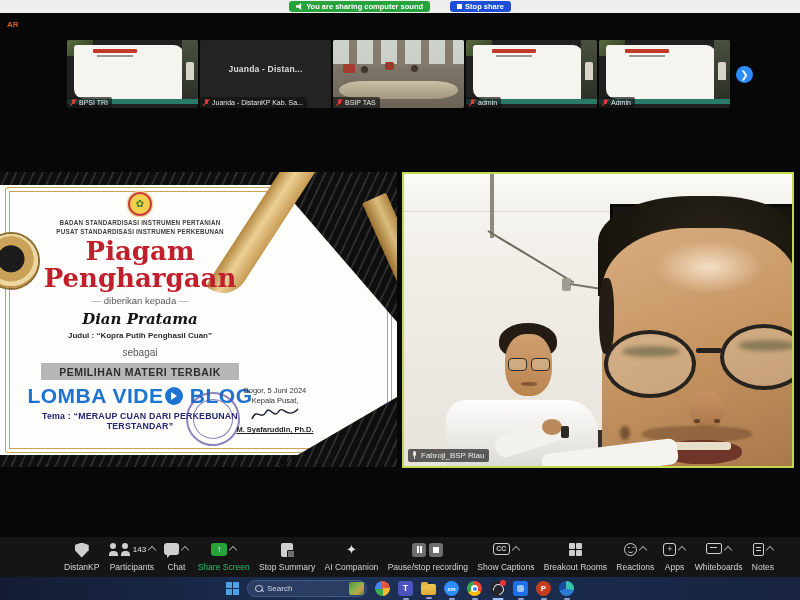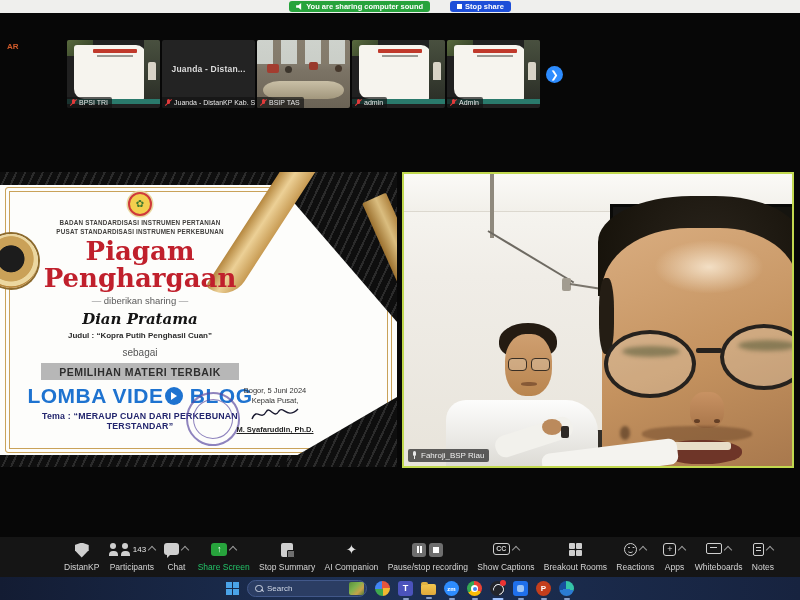--- a/index.html
+++ b/index.html
@@ -13,25 +13,25 @@
   .share-pill{height:11px;display:flex;align-items:center;gap:3px;border-radius:3px;
     padding:0 7px;color:#fff;font-size:7.5px;font-weight:bold;line-height:1;}
   .share-pill.green{background:#27a33c;}
   .share-pill.red{background:#1d4ed8;}
   .spk-ic{width:7px;height:7px;background:#fff;
     clip-path:polygon(0 32%,34% 32%,72% 0,72% 100%,34% 68%,0 68%);}
   .stop-ic{width:5px;height:5px;background:#fff;}
 
   
   .stage{position:absolute;top:13px;left:0;width:800px;height:524px;background:#070707;}
-  .ar-badge{position:absolute;left:7px;top:7px;color:#cf5a2a;font-size:8px;font-weight:bold;margin-top:22px;}
+  .ar-badge{position:absolute;left:7px;top:7px;color:#cf5a2a;font-size:8px;font-weight:bold;}
 
   
   .strip{position:absolute;left:67px;top:27px;height:68px;display:flex;gap:2px;align-items:center;}
-  .thumb{position:relative;width:93px;height:68px;background:#202020;border-radius:2px;overflow:hidden;flex:none;}
+  .thumb{position:relative;width:131px;height:68px;background:#202020;border-radius:2px;overflow:hidden;flex:none;}
   .vlabel{position:absolute;left:0;bottom:0;max-width:100%;display:flex;align-items:center;gap:2px;
     background:rgba(18,18,18,.68);color:#e6e6e6;font-size:7px;padding:1.5px 4px 1.5px 2px;
     border-radius:0 2px 0 0;white-space:nowrap;overflow:hidden;}
   .micm{position:relative;width:8px;height:8px;flex:none;}
   .micm::before{content:'';position:absolute;left:3px;top:0;width:3px;height:5px;background:#e23b3b;border-radius:1.5px;}
   .micm::after{content:'';position:absolute;left:0;top:3.5px;width:9px;height:1.2px;background:#e23b3b;transform:rotate(-45deg);}
   .center-name{position:absolute;inset:0 0 10px 0;display:flex;align-items:center;justify-content:center;
     color:#dcdcdc;font-size:8.5px;font-weight:bold;letter-spacing:.2px;}
   .t-dark{background:#232323;}
   
@@ -319,21 +319,21 @@
       <div class="cp-botright stripes"></div>
       <div class="cp-seal"></div>
 
       <div class="cp-col">
         <div class="cp-logo">✿</div>
         <div class="cp-org">
           <div>BADAN STANDARDISASI INSTRUMEN PERTANIAN</div>
           <div>PUSAT STANDARDISASI INSTRUMEN PERKEBUNAN</div>
         </div>
         <div class="cp-title">Piagam Penghargaan</div>
-        <div class="cp-given">diberikan sharing</div>
+        <div class="cp-given">diberikan kepada</div>
         <div class="cp-recipient">Dian Pratama</div>
         <div class="cp-judul">Judul : “Kopra Putih Penghasil Cuan”</div>
         <div class="cp-sebagai">sebagai</div>
         <div class="cp-award">PEMILIHAN MATERI TERBAIK</div>
         <div class="cp-event">
           <span>LOMBA VIDE</span>
           <span class="play-o"></span>
           <span>&nbsp;</span>
           <span>BLOG</span>
         </div>

